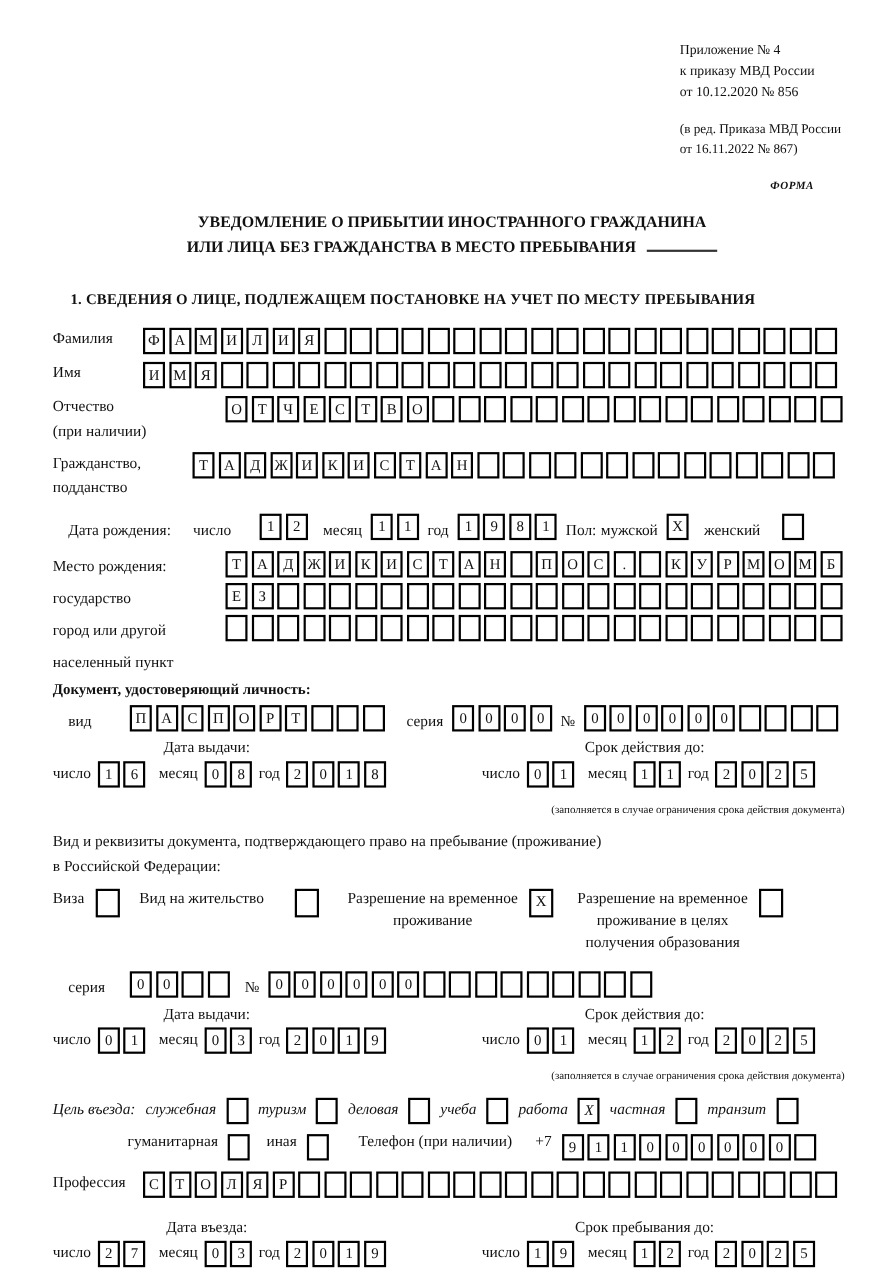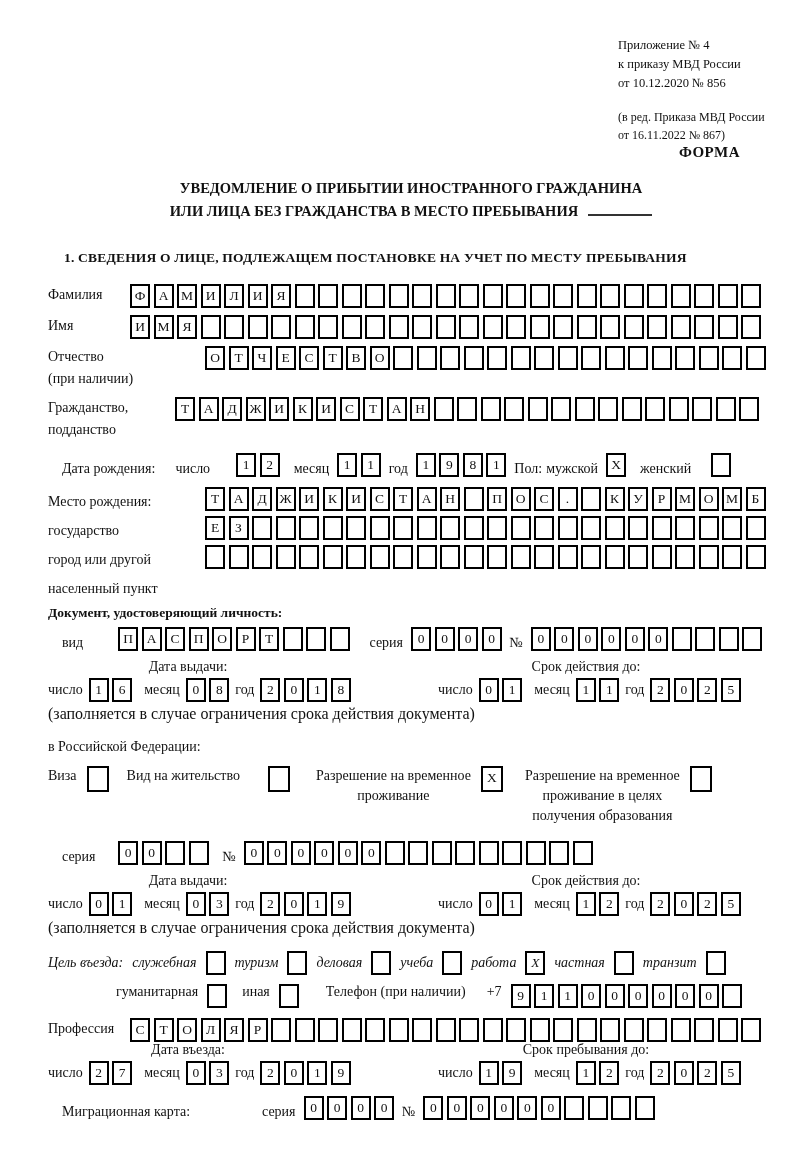--- a/index.html
+++ b/index.html
@@ -6,21 +6,21 @@
   html,body { background:#fff; }
   body {
     width:800px; min-height:1163px;
     font-family:"Liberation Serif", serif;
     font-size:14px; color:#111;
     padding:36px 26px 24px 48px;
     position:relative;
   }
   .right-head { margin-left:570px; font-size:12.5px; line-height:1.5; }
   .right-head .sub { margin-top:16px; font-size:12px; line-height:1.5; }
-  .forma { text-align:right; font-weight:bold; font-size:15px; padding-right:34px; letter-spacing:.5px; }
+  .forma { text-align:right; font-weight:bold; font-size:10px; padding-right:34px; margin-top:20px; letter-spacing:.5px;font-style:italic; }
   .title { text-align:center; font-weight:bold; font-size:14.5px; line-height:1.6; margin-top:16px; }
   .blank-line { display:inline-block; width:64px; border-bottom:2px solid #333; vertical-align:baseline; margin-left:10px; }
   .sec-head { font-weight:bold; font-size:13.5px; margin-top:26px; margin-left:16px; letter-spacing:.2px; }
 
   .row { display:flex; align-items:flex-start; margin-top:7px; }
   .lblcol { flex:none; line-height:22px; }
   .cells { display:flex; flex-wrap:nowrap; gap:3.5px; align-items:flex-start; }
   .cell {
     flex:none; width:20px; height:24px;
     border:2px solid #000; text-align:center;
@@ -28,21 +28,21 @@
   }
   .cellrows .cells { margin-bottom:5px; }
   .inline { display:flex; align-items:flex-end; gap:8px; flex-wrap:nowrap;margin-left:14px; }
   .gap6  { margin-left:6px; } .gap12 { margin-left:12px; } .gap18 { margin-left:18px; }
   .center-b { text-align:left; font-weight:bold; font-size:13.5px; margin-top:10px; }
   .dates { display:flex; margin-top:8px; }
   .dates .half-l { width:390px; } .dates .half-r { flex:1; }
   .dhead { text-align:center; margin-bottom:3px; }
   .dhead-l { margin-right:110px; } .dhead-r { margin-right:40px; }
   .dgroup { display:flex; align-items:center; gap:6px; }
-  .note { font-size:16px; padding-right:6px; margin-top:3px; }
+  .note { font-size:10px; text-align:right; padding-right:6px; margin-top:15px; }
   .para { margin-top:12px; line-height:1.65; }
   .cbrow { display:flex; align-items:flex-start; margin-top:8px; }
   .opt { display:flex; align-items:flex-start; gap:10px; }
   .opt .optlbl { line-height:1.45; text-align:center; }
   .cb .cell { width:22px; height:26px; }
   .purpose { display:flex; align-items:center; gap:9px; margin-top:14px; flex-wrap:nowrap;font-style:italic; }
   .purpose2 { display:flex; align-items:flex-start; gap:9px; margin-top:9px; margin-left:68px; }
 </style>
 </head>
 <body>
@@ -400,20 +400,21 @@
           <span class="cell">0</span>
           <span class="cell">2</span>
           <span class="cell">5</span>
         </span>
     </div>
   </div>
 </div>
 <div class="note">(заполняется в случае ограничения срока действия документа)</div>
 
 <div class="para">
+  <div>Вид и реквизиты документа, подтверждающего право на пребывание (проживание)</div>
   <div>в Российской Федерации:</div>
 </div>
 
 <div class="cbrow">
   <div class="opt">
     <span class="optlbl">Виза</span>
     <span class="cells cb">
         <span class="cell"></span>
       </span>
   </div>
@@ -602,21 +603,21 @@
       <span class="cell"></span>
       <span class="cell"></span>
       <span class="cell"></span>
       <span class="cell"></span>
       <span class="cell"></span>
       <span class="cell"></span>
       <span class="cell"></span>
     </div>
 </div>
 
-<div class="dates" style="margin-top:0;align-items:flex-end;">
+<div class="dates" style="margin-top:20px;align-items:flex-end;">
   <div class="half-l">
     <div class="dhead dhead-l">Дата въезда:</div>
     <div class="dgroup">
       <span>число</span>
       <span class="cells">
           <span class="cell">2</span>
           <span class="cell">7</span>
         </span>
       <span class="gap6">месяц</span>
       <span class="cells">

